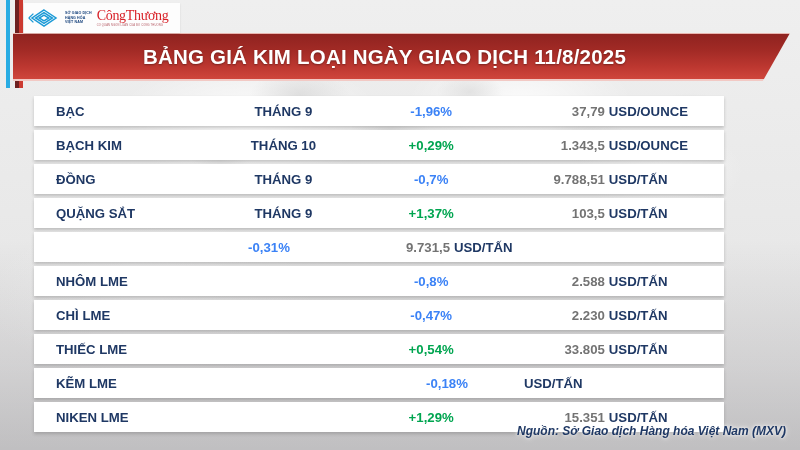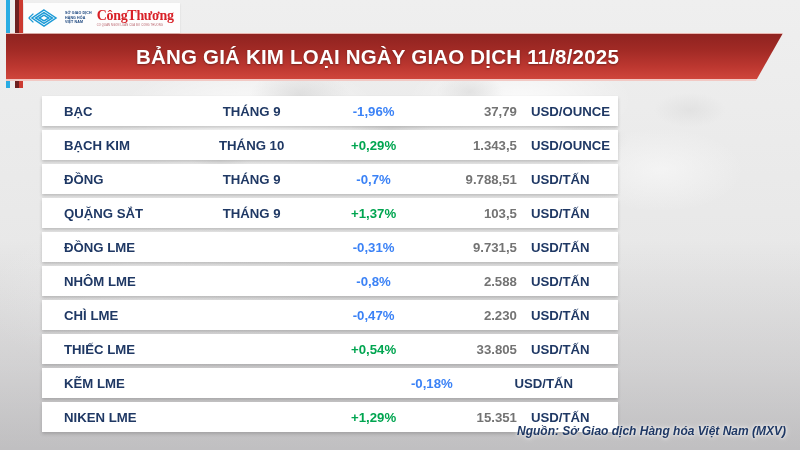--- a/index.html
+++ b/index.html
@@ -105,41 +105,41 @@
     white-space: nowrap;
   }
   .logo-ct {
     margin-left: 5px;
     display: flex;
     flex-direction: column;
     justify-content: center;
   }
   .logo-ct-main {
     font-family: "Liberation Serif", serif;
-    font-weight: bold;
+    font-weight: normal;
     font-size: 14px;
     line-height: 14px;
     color: #d81f26;
     letter-spacing: -0.3px;
     white-space: nowrap;
     text-align: center;
   }
   .logo-ct-sub {
     font-size: 2.6px;
     line-height: 3.4px;
     color: #b0505a;
     letter-spacing: .2px;
     white-space: nowrap;
     margin-top: 1px;
   }
 
   
   .banner {
     position: absolute;
-    left: 6px;
+    left: 13px;
     top: 33px;
     width: 777px;
     height: 45px;
     background: linear-gradient(180deg, #8f2320 0%, #a12a25 35%, #bc3730 72%, #cf463c 100%);
     border-top: 1px solid #e8b6b0;
     border-bottom: 2px solid #f2c9c4;
     clip-path: polygon(0 0, 100% 0, 96.5% 100%, 0 100%);
     display: flex;
     align-items: center;
     justify-content: center;
@@ -151,23 +151,23 @@
     font-weight: bold;
     letter-spacing: .2px;
     text-shadow: 0 1px 2px rgba(0,0,0,.35);
     white-space: nowrap;
     margin-right: 34px;
   }
 
   
   .table {
     position: absolute;
-    left: 42px;
+    left: 34px;
     top: 96px;
-    width: 576px;
+    width: 690px;
     z-index: 2;
   }
   .row {
     position: relative;
     height: 30px;
     margin-bottom: 4px;
     background: #ffffff;
     box-shadow: 0 2px 3px rgba(90,90,90,.30);
     display: flex;
     align-items: center;
@@ -195,21 +195,21 @@
   .c-change.up   { color: #00a550; }
   .c-change.down { color: #3b82f6; }
   .c-price {
     width: 108px;
     text-align: right;
     color: #737373;
     white-space: nowrap;
   }
   .c-unit {
     width: 124px;
-    padding-left: 14px;
+    padding-left: 4px;
     box-sizing: border-box;
     color: #1f3864;
     white-space: nowrap;
   }
 
   
   .source {
     position: absolute;
     right: 14px;
     bottom: 12px;
@@ -284,21 +284,20 @@
         <div class="c-unit">USD/TẤN</div>
       </div>
       <div class="row">
         <div class="c-name">QUẶNG SẮT</div>
         <div class="c-month">THÁNG 9</div>
         <div class="c-change up">+1,37%</div>
         <div class="c-price">103,5</div>
         <div class="c-unit">USD/TẤN</div>
       </div>
       <div class="row">
-        <div class="c-name">ĐỒNG LME</div>
         <div class="c-month"></div>
         <div class="c-change down">-0,31%</div>
         <div class="c-price">9.731,5</div>
         <div class="c-unit">USD/TẤN</div>
       </div>
       <div class="row">
         <div class="c-name">NHÔM LME</div>
         <div class="c-month"></div>
         <div class="c-change down">-0,8%</div>
         <div class="c-price">2.588</div>

